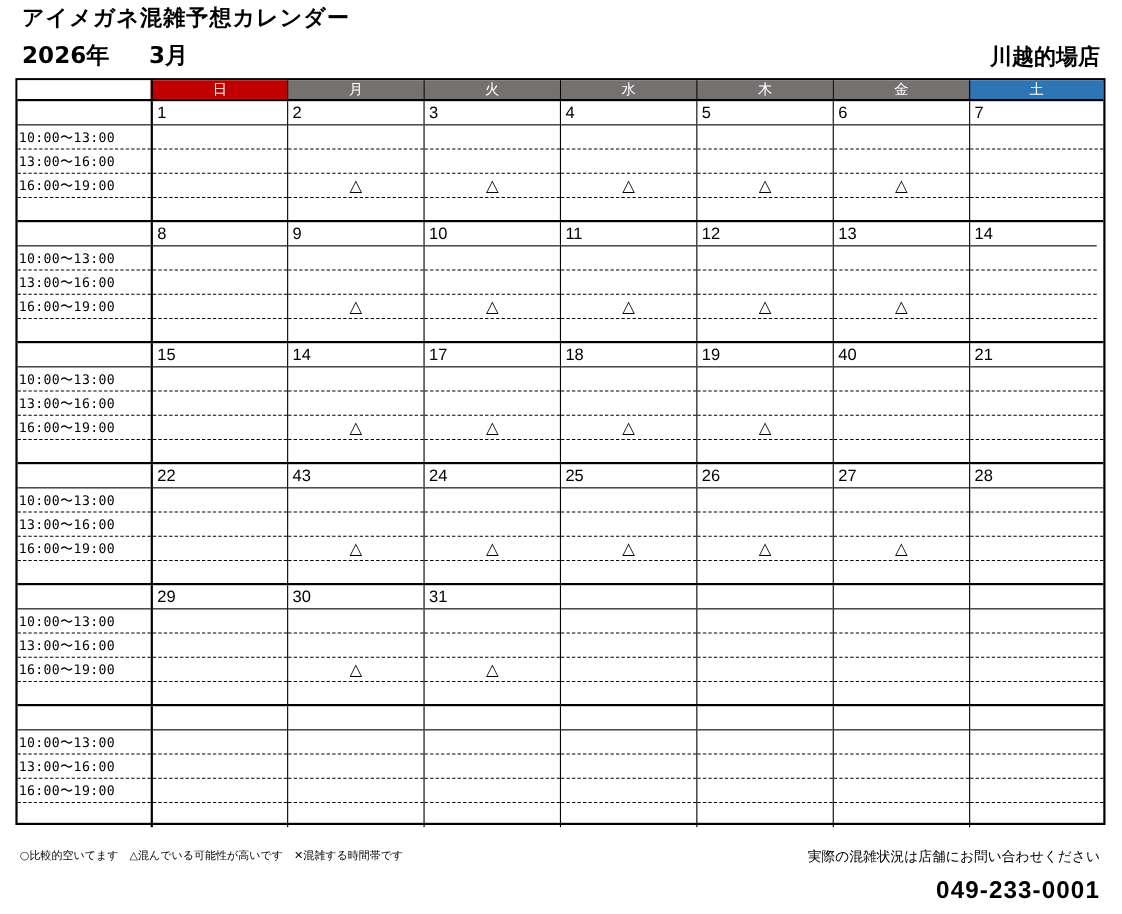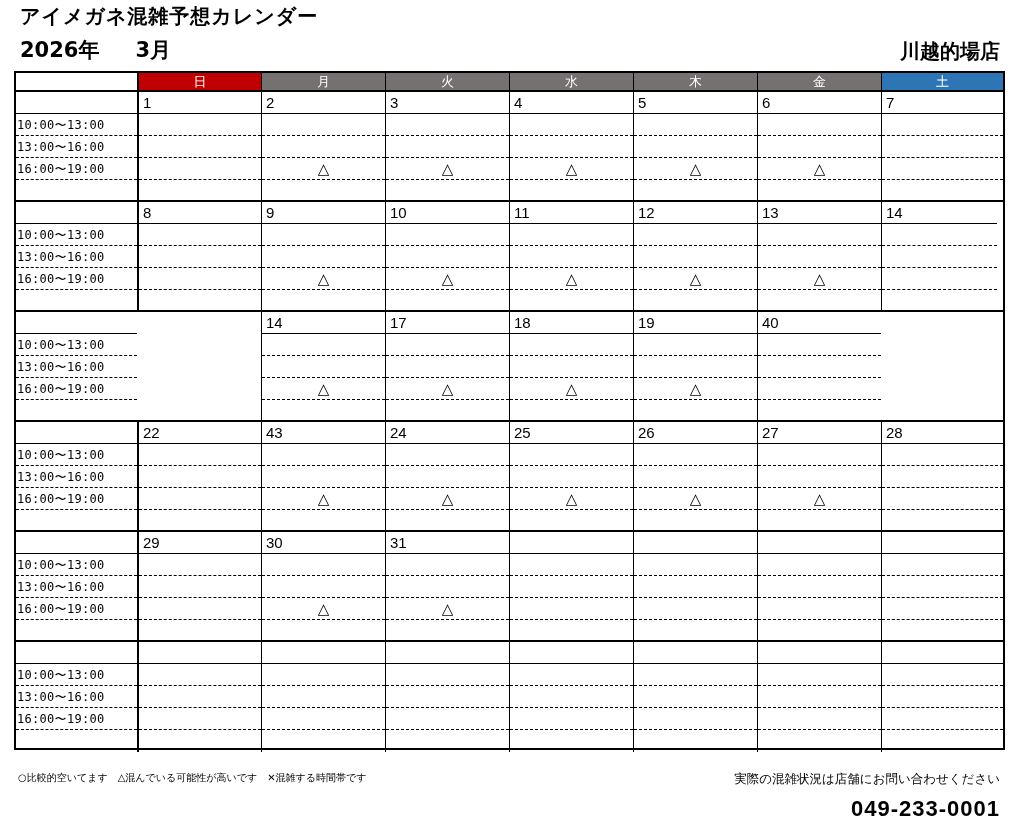--- a/index.html
+++ b/index.html
@@ -251,20 +251,33 @@
       </div>
     </div>
     <div class="week" style="top: 239px;">
       <div class="col label" style="left: 0px; width: 121px;">
         <div class="daterow"></div>
         <div class="slot dashed" style="top: 22px;"><span class="time">10:00〜13:00</span></div>
         <div class="slot dashed" style="top: 44px;"><span class="time">13:00〜16:00</span></div>
         <div class="slot dashed" style="top: 66px;"><span class="time">16:00〜19:00</span></div>
         <div class="slot" style="top: 88px;"></div>
       </div>
+      <div class="col first" style="left: 121px; width: 124px;">
+        <div class="daterow">15</div>
+        <div class="slot dashed" style="top: 22px;">
+          <span class="mark"></span>
+        </div>
+        <div class="slot dashed" style="top: 44px;">
+          <span class="mark"></span>
+        </div>
+        <div class="slot dashed" style="top: 66px;">
+          <span class="mark"></span>
+        </div>
+        <div class="slot" style="top: 88px;"></div>
+      </div>
       <div class="col" style="left: 245px; width: 124px;">
         <div class="daterow">14</div>
         <div class="slot dashed" style="top: 22px;">
           <span class="mark"></span>
         </div>
         <div class="slot dashed" style="top: 44px;">
           <span class="mark"></span>
         </div>
         <div class="slot dashed" style="top: 66px;">
           <span class="mark">△</span>
@@ -305,20 +318,33 @@
         <div class="slot dashed" style="top: 44px;">
           <span class="mark"></span>
         </div>
         <div class="slot dashed" style="top: 66px;">
           <span class="mark">△</span>
         </div>
         <div class="slot" style="top: 88px;"></div>
       </div>
       <div class="col" style="left: 741px; width: 124px;">
         <div class="daterow">40</div>
+        <div class="slot dashed" style="top: 22px;">
+          <span class="mark"></span>
+        </div>
+        <div class="slot dashed" style="top: 44px;">
+          <span class="mark"></span>
+        </div>
+        <div class="slot dashed" style="top: 66px;">
+          <span class="mark"></span>
+        </div>
+        <div class="slot" style="top: 88px;"></div>
+      </div>
+      <div class="col" style="left: 865px; width: 122px;">
+        <div class="daterow">21</div>
         <div class="slot dashed" style="top: 22px;">
           <span class="mark"></span>
         </div>
         <div class="slot dashed" style="top: 44px;">
           <span class="mark"></span>
         </div>
         <div class="slot dashed" style="top: 66px;">
           <span class="mark"></span>
         </div>
         <div class="slot" style="top: 88px;"></div>

